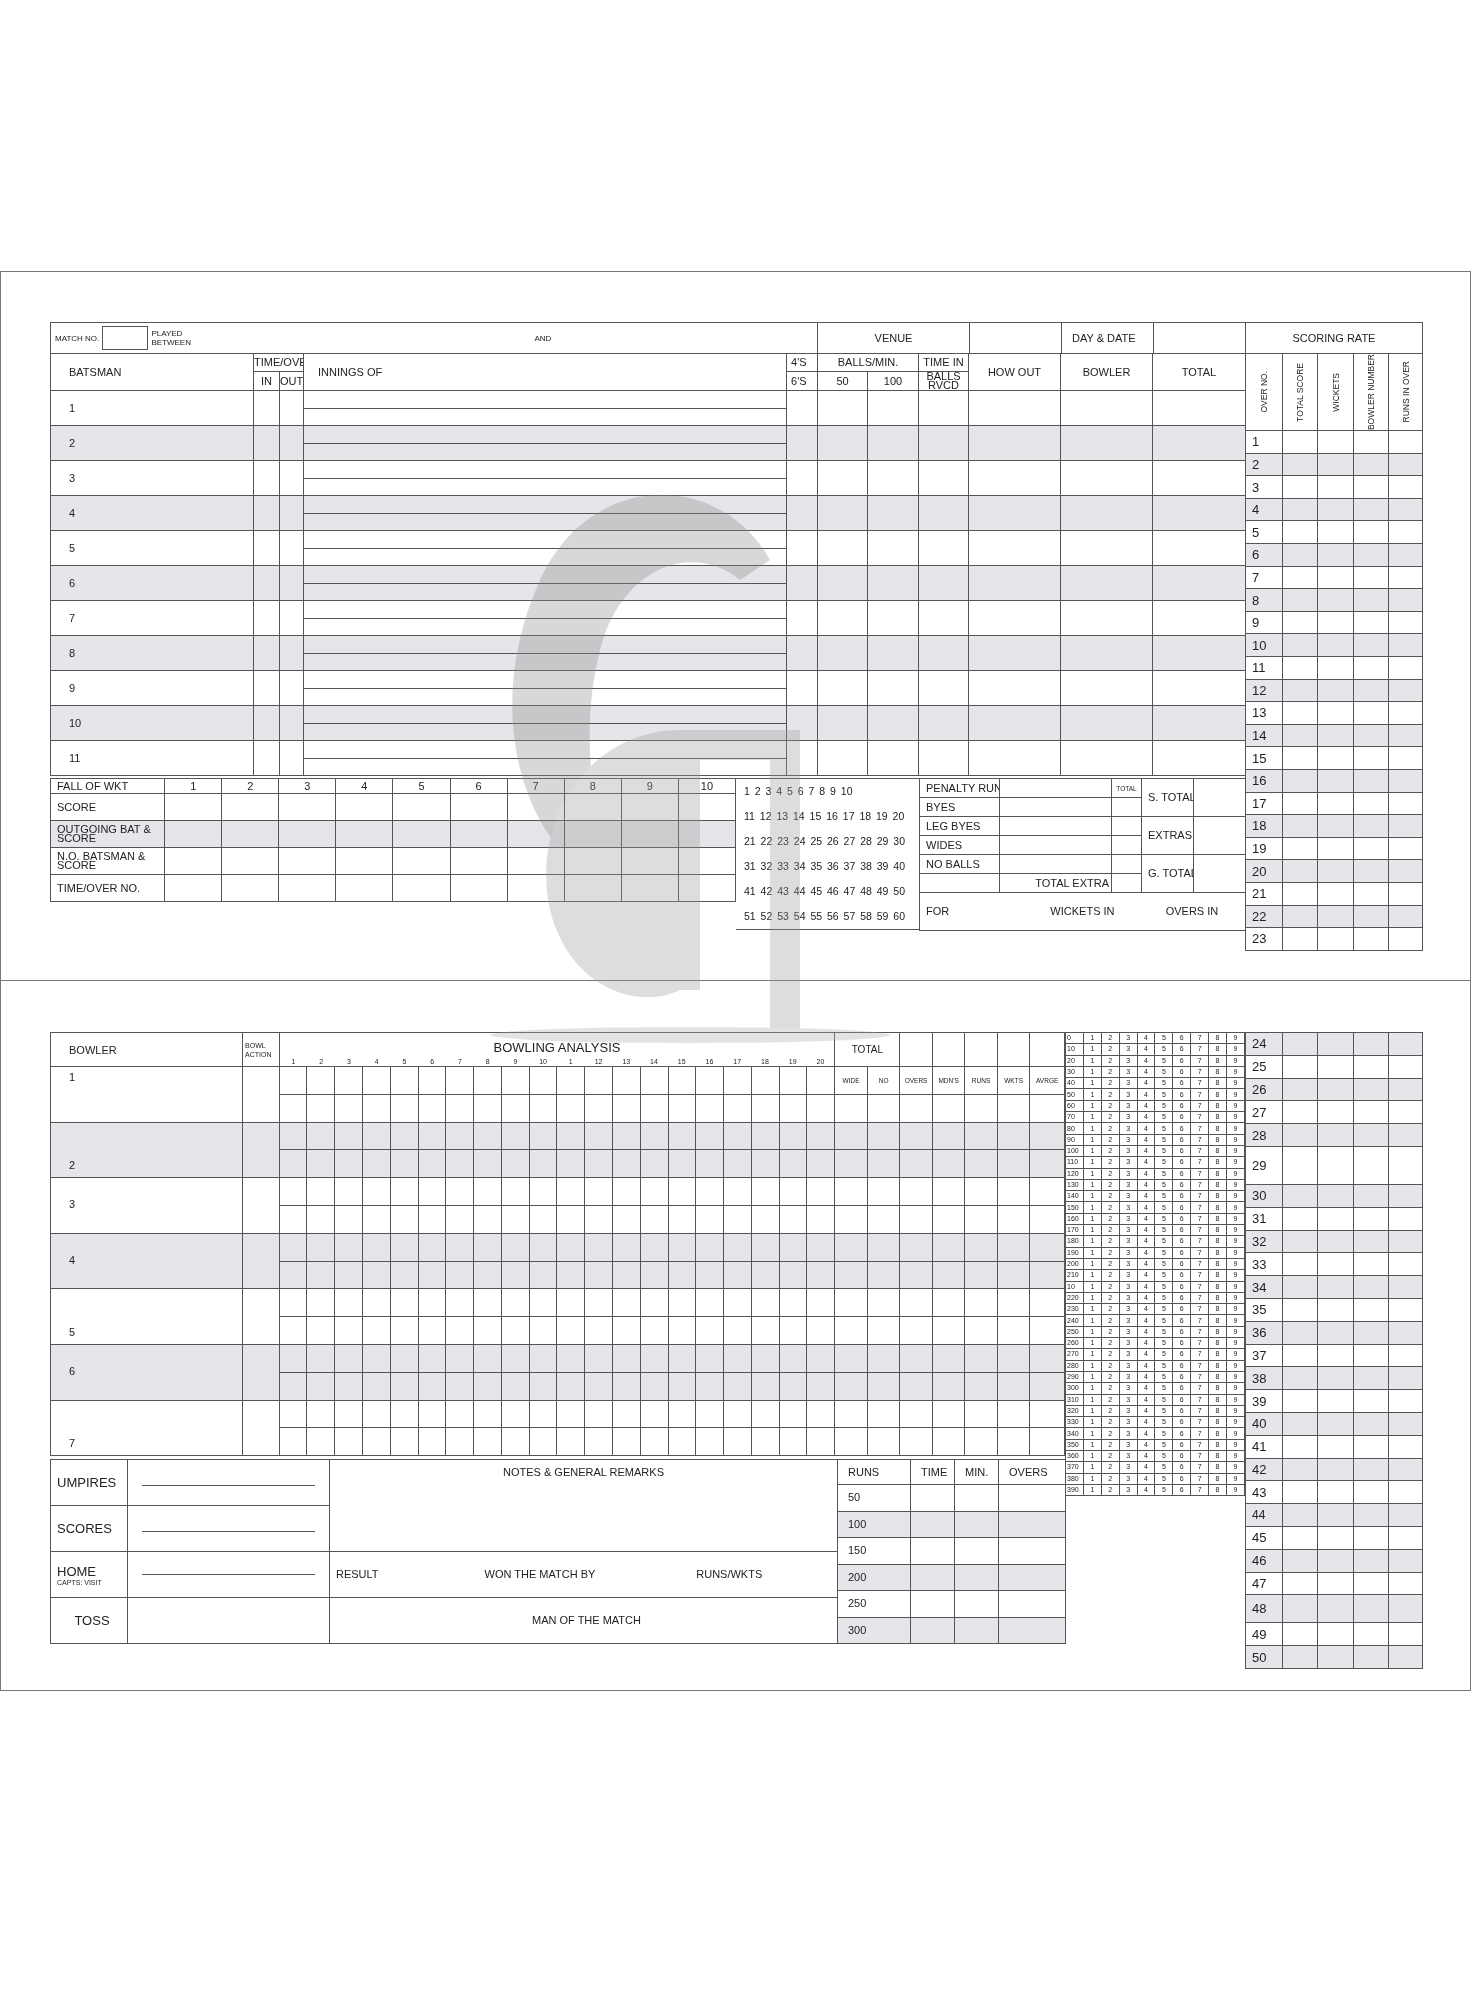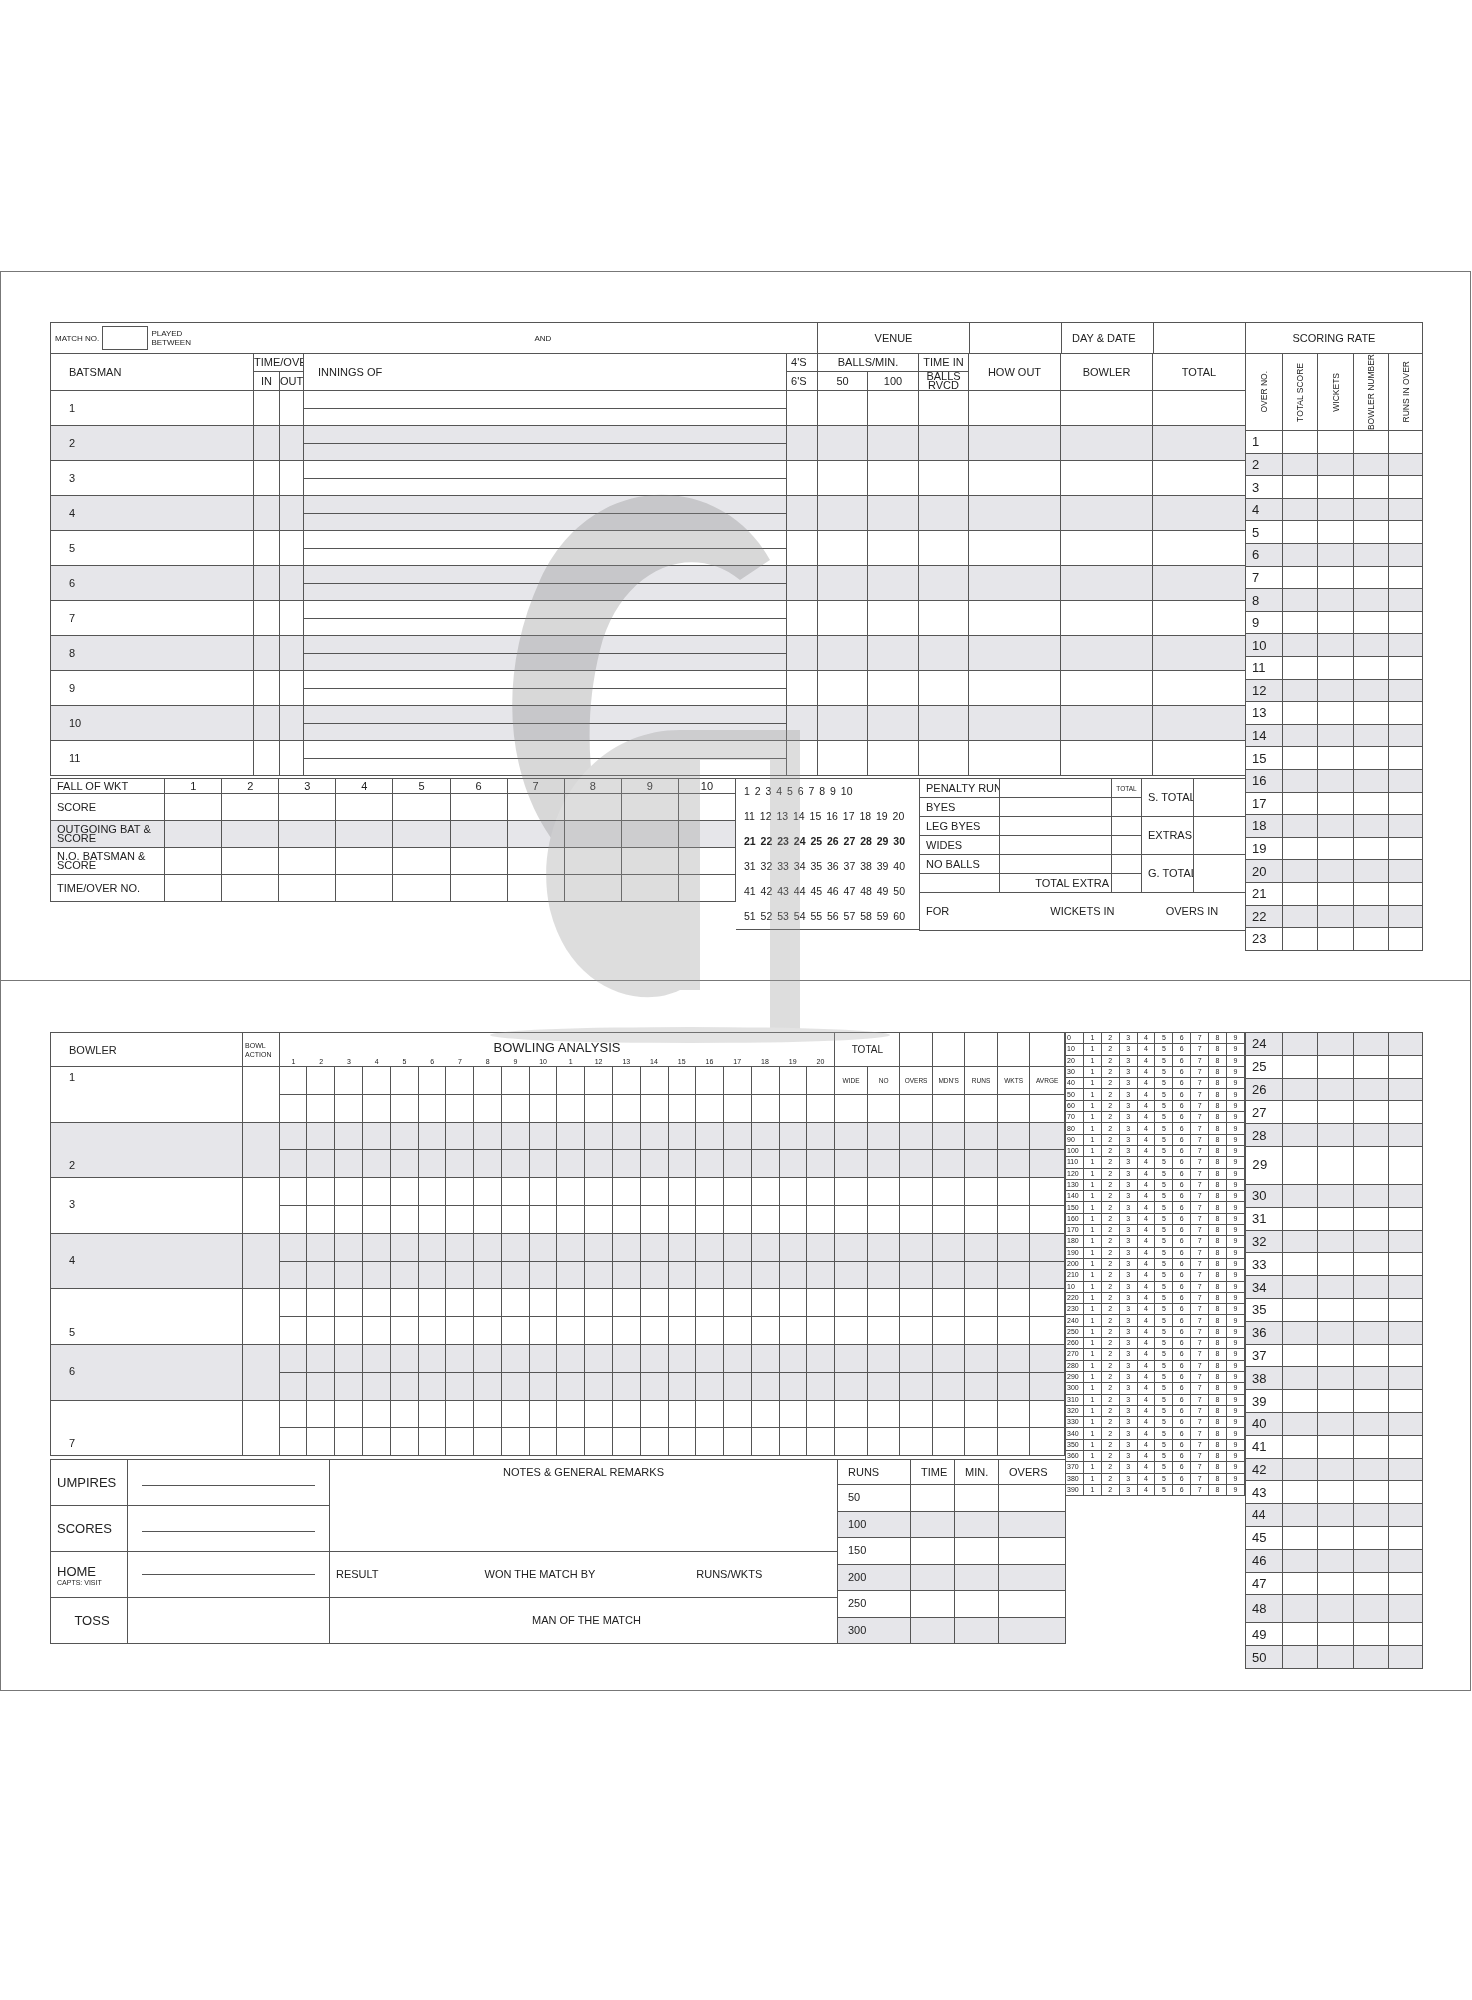--- a/index.html
+++ b/index.html
@@ -556,21 +556,21 @@
         <td></td>
         <td></td>
       </tr>
     </tbody>
 </table>
 
 <div class="abs" style="left:736px; top:778px; width:183px; height:152px; border-top:1px solid #555; border-bottom:1px solid #555;">
   <div id="tally-rows">
       <div class="runs-num" style="height:25px; line-height:25px; padding-left:8px; word-spacing:2px;">1 2 3 4 5 6 7 8 9 10</div>
       <div class="runs-num" style="height:25px; line-height:25px; padding-left:8px; word-spacing:2px;">11 12 13 14 15 16 17 18 19 20</div>
-      <div class="runs-num" style="height:25px; line-height:25px; padding-left:8px; word-spacing:2px;font-weight:bold;">21 22 23 24 25 26 27 28 29 30</div>
+      <div class="runs-num" style="height:25px; line-height:25px; padding-left:8px; word-spacing:2px;">21 22 23 24 25 26 27 28 29 30</div>
       <div class="runs-num" style="height:25px; line-height:25px; padding-left:8px; word-spacing:2px;">31 32 33 34 35 36 37 38 39 40</div>
       <div class="runs-num" style="height:25px; line-height:25px; padding-left:8px; word-spacing:2px;">41 42 43 44 45 46 47 48 49 50</div>
       <div class="runs-num" style="height:25px; line-height:25px; padding-left:8px; word-spacing:2px;">51 52 53 54 55 56 57 58 59 60</div>
     </div>
 </div>
 
 <table class="tbl" style="left:919px; top:778px; width:326px;">
   <colgroup>
       <col style="width:80px">
       <col style="width:112px">
@@ -1656,21 +1656,21 @@
         <td></td>
         <td></td>
       </tr>
       <tr style="height:22.8px;" class="sh">
         <td class="pl6" style="font-size:13px;">28</td>
         <td></td>
         <td></td>
         <td></td>
         <td></td>
       </tr>
-      <tr style="height:38px;font-family:Liberation Mono, monospace;">
+      <tr style="height:38px;">
         <td class="pl6" style="font-size:13px;">29</td>
         <td></td>
         <td></td>
         <td></td>
         <td></td>
       </tr>
       <tr style="height:22.8px;" class="sh">
         <td class="pl6" style="font-size:13px;">30</td>
         <td></td>
         <td></td>

